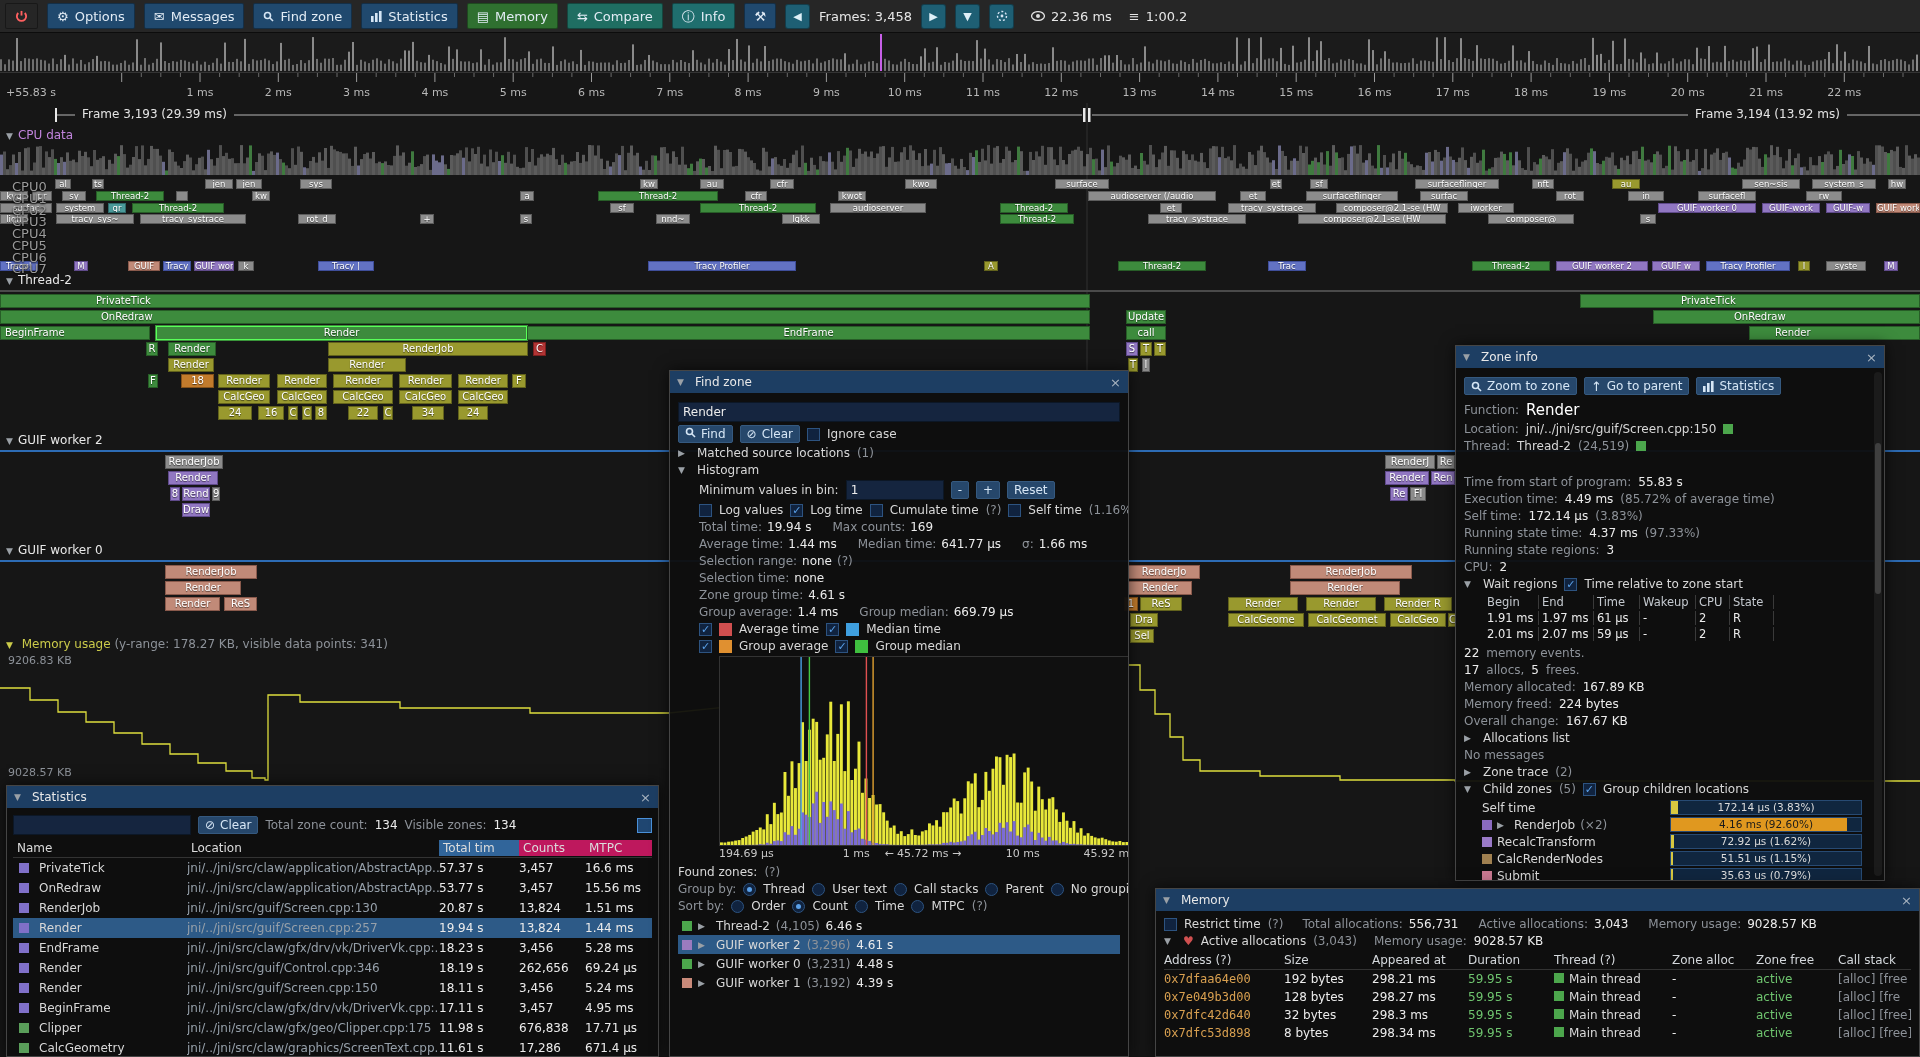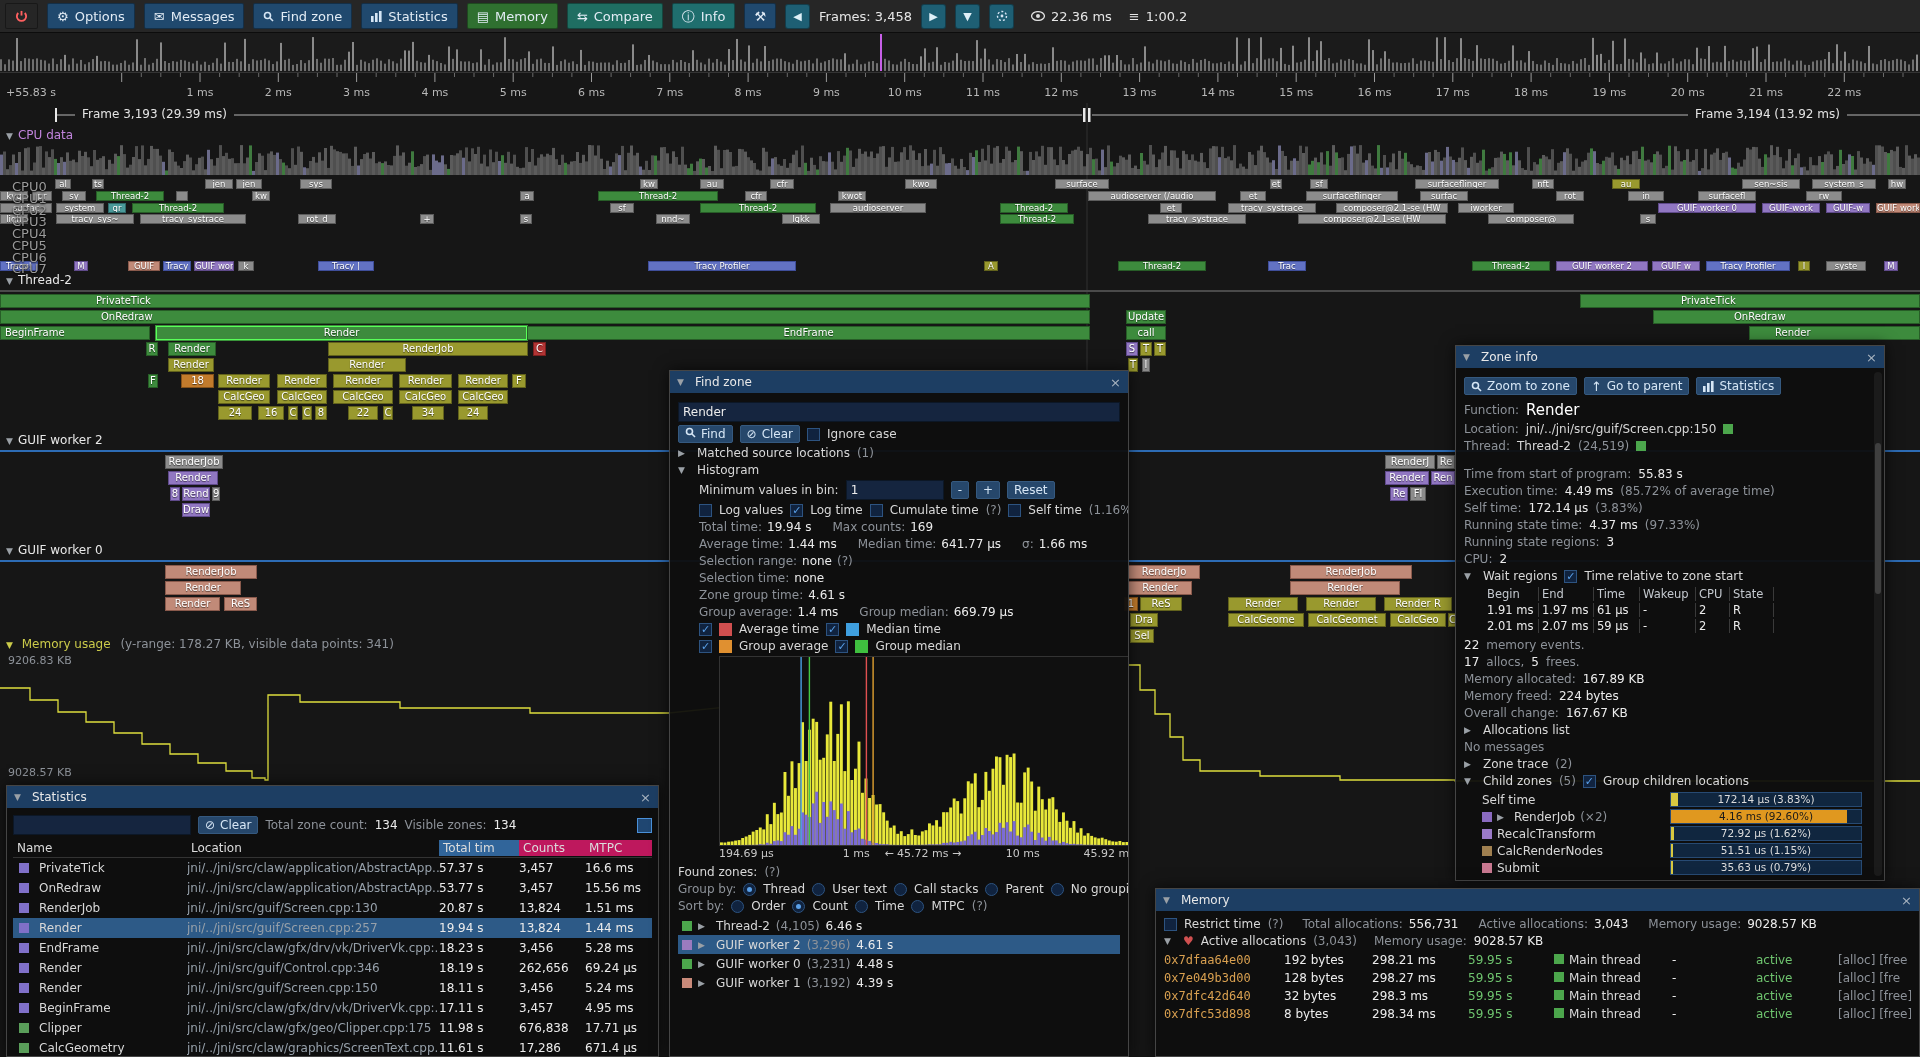--- a/index.html
+++ b/index.html
@@ -1612,21 +1612,21 @@
         <div class="zone zc-olive" style="left: 1228px; width: 76px; top: 613px;">CalcGeome</div>
         <div class="zone zc-olive" style="left: 1308px; width: 78px; top: 613px;">CalcGeomet</div>
         <div class="zone zc-olive" style="left: 1390px; width: 56px; top: 613px;">CalcGeo</div>
         <div class="zone zc-olive" style="left: 1448px; width: 8px; top: 613px;">C</div>
         <div class="zone zc-olive" style="left: 1130px; width: 24px; top: 629px;">Sel</div>
       </div>
 
     <div class="sec-label" style="left:6px;top:637px;color:#cbcb4a;">
       <span class="tri" style="color:#cbcb4a;">▼</span>
       <span>Memory usage</span>
-      <span class="dim" style="margin-left:6px;">(y-range: 178.27 KB, visible data points: 341)</span>
+      <span class="dim" style="">(y-range: 178.27 KB, visible data points: 341)</span>
     </div>
     <div class="sec-label dim" style="left:8px;top:654px;font-size:11px;">9206.83 KB</div>
     <div class="sec-label dim" style="left:8px;top:766px;font-size:11px;">9028.57 KB</div>
   </div>
 
   <div class="win" id="win-stats" style="left:6px;top:785px;width:653px;height:272px;">
     <div class="titlebar">
       <span class="tri">▼</span>
       <span>Statistics</span>
       <span class="x">×</span>
@@ -2217,21 +2217,21 @@
         <span class="dim">Location:</span>
         <span>jni/../jni/src/guif/Screen.cpp:150</span>
         <span class="sq" style="background:#4ca64c;"></span>
       </div>
       <div class="row">
         <span class="dim">Thread:</span>
         <span>Thread-2</span>
         <span class="dim">(24,519)</span>
         <span class="sq" style="background:#4ca64c;"></span>
       </div>
-      <div id="zi-lines" style="margin-top:14px;text-align:center;">
+      <div id="zi-lines" style="margin-top:22px;text-align:center;">
           <div class="row">
             <span class="dim">Time from start of program:</span>
             <span class="val">55.83 s</span>
           </div>
           <div class="row">
             <span class="dim">Execution time:</span>
             <span class="val">4.49 ms</span>
             <span class="dim">(85.72% of average time)</span>
           </div>
           <div class="row">
@@ -2408,20 +2408,30 @@
           </span>
       </div>
       <div class="row">
         <span class="tri">▼</span>
         <span style="color:#d05050;">♥</span>
         <span>Active allocations</span>
         <span class="dim">(3,043)</span>
         <span class="dim" style="margin-left:10px;">Memory usage:</span>
         <span class="val">9028.57 KB</span>
       </div>
+      <div id="mem-head">
+          <span>Address (?)</span>
+          <span>Size</span>
+          <span>Appeared at</span>
+          <span>Duration</span>
+          <span>Thread (?)</span>
+          <span>Zone alloc</span>
+          <span>Zone free</span>
+          <span>Call stack</span>
+        </div>
       <div id="mem-rows">
           <div class="mem-row">
             <span class="org mono">0x7dfaa64e00</span>
             <span class="val">192 bytes</span>
             <span class="val">298.21 ms</span>
             <span class="grn">59.95 s</span>
             <span><span class="sq" style="background: rgb(76, 166, 76); margin-right: 5px;"></span>Main thread</span>
             <span class="val">-</span>
             <span class="grn">active</span>
             <span class="dim">[alloc]  [free</span>

